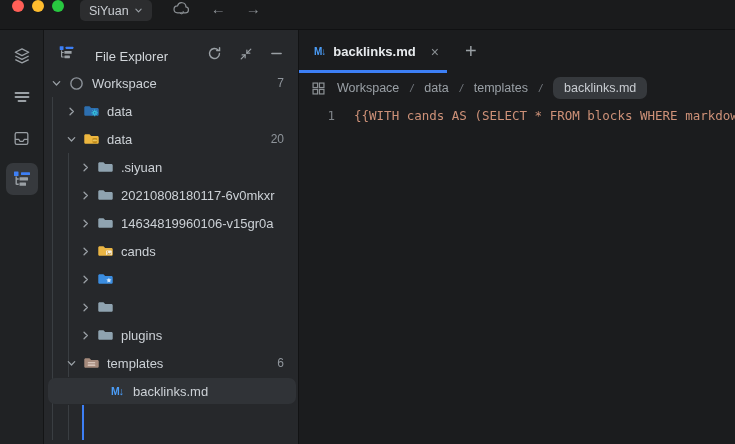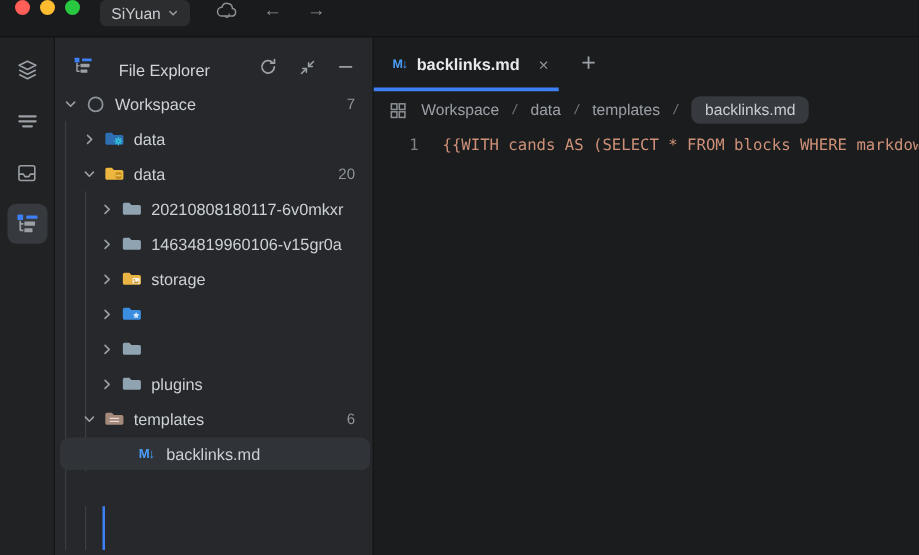--- a/index.html
+++ b/index.html
@@ -224,20 +224,33 @@
               <path d="M1.5 4C1.5 3 2.2 2.3 3.2 2.3h4.4l2 2.2h7.2c1 0 1.7.7 1.7 1.7V12c0 1-.7 1.7-1.7 1.7H3.2c-1 0-1.7-.7-1.7-1.7z" fill="#ecb63f"></path>
               <ellipse cx="13.9" cy="7.7" rx="2.7" ry="1" fill="#c08a18"></ellipse>
               <path d="M11.2 7.7v4c0 .55 1.2 1 2.7 1s2.7-.45 2.7-1v-4" fill="#c08a18"></path>
               <ellipse cx="13.9" cy="9.7" rx="2.7" ry="1" fill="#e8c45c"></ellipse>
             </svg>
           </span>
           <span class="lbl">data</span>
           <span class="count">20</span>
         </div>
 
+        <div class="row lvl2">
+          <span class="chev">
+            <svg width="11" height="11" viewBox="0 0 12 12">
+                <path d="M4.4 2.5 L8 6 L4.4 9.5" fill="none" stroke="#9aa0a6" stroke-width="1.4" stroke-linecap="round" stroke-linejoin="round"></path>
+              </svg>
+          </span>
+          <span class="ficon">
+            <svg width="17" height="14" viewBox="0 0 20 16">
+                <path d="M1.5 4C1.5 3 2.2 2.3 3.2 2.3h4.4l2 2.2h7.2c1 0 1.7.7 1.7 1.7V12c0 1-.7 1.7-1.7 1.7H3.2c-1 0-1.7-.7-1.7-1.7z" fill="#8fa3b0"></path>
+              </svg>
+          </span>
+          <span class="lbl">.siyuan</span>
+        </div>
 
         <div class="row lvl2">
           <span class="chev">
             <svg width="11" height="11" viewBox="0 0 12 12">
                 <path d="M4.4 2.5 L8 6 L4.4 9.5" fill="none" stroke="#9aa0a6" stroke-width="1.4" stroke-linecap="round" stroke-linejoin="round"></path>
               </svg>
           </span>
           <span class="ficon">
             <svg width="17" height="14" viewBox="0 0 20 16">
                 <path d="M1.5 4C1.5 3 2.2 2.3 3.2 2.3h4.4l2 2.2h7.2c1 0 1.7.7 1.7 1.7V12c0 1-.7 1.7-1.7 1.7H3.2c-1 0-1.7-.7-1.7-1.7z" fill="#8fa3b0"></path>
@@ -267,21 +280,21 @@
               </svg>
           </span>
           <span class="ficon">
             <svg width="17" height="14" viewBox="0 0 20 16">
               <path d="M1.5 4C1.5 3 2.2 2.3 3.2 2.3h4.4l2 2.2h7.2c1 0 1.7.7 1.7 1.7V12c0 1-.7 1.7-1.7 1.7H3.2c-1 0-1.7-.7-1.7-1.7z" fill="#eab544"></path>
               <rect x="10.7" y="7.4" width="6.6" height="5.4" rx="0.8" fill="#f6f1e7"></rect>
               <circle cx="12.4" cy="9.1" r="0.8" fill="#d8941f"></circle>
               <path d="M11.2 12.2l2-1.9 1.3 1 1.6-1.6v1.9a.6.6 0 0 1-.6.6z" fill="#c08a18"></path>
             </svg>
           </span>
-          <span class="lbl">storage</span>
+          <span class="lbl">cands</span>
         </div>
 
 
         <div class="row lvl2">
           <span class="chev">
             <svg width="11" height="11" viewBox="0 0 12 12">
                 <path d="M4.4 2.5 L8 6 L4.4 9.5" fill="none" stroke="#9aa0a6" stroke-width="1.4" stroke-linecap="round" stroke-linejoin="round"></path>
               </svg>
           </span>
           <span class="ficon">

